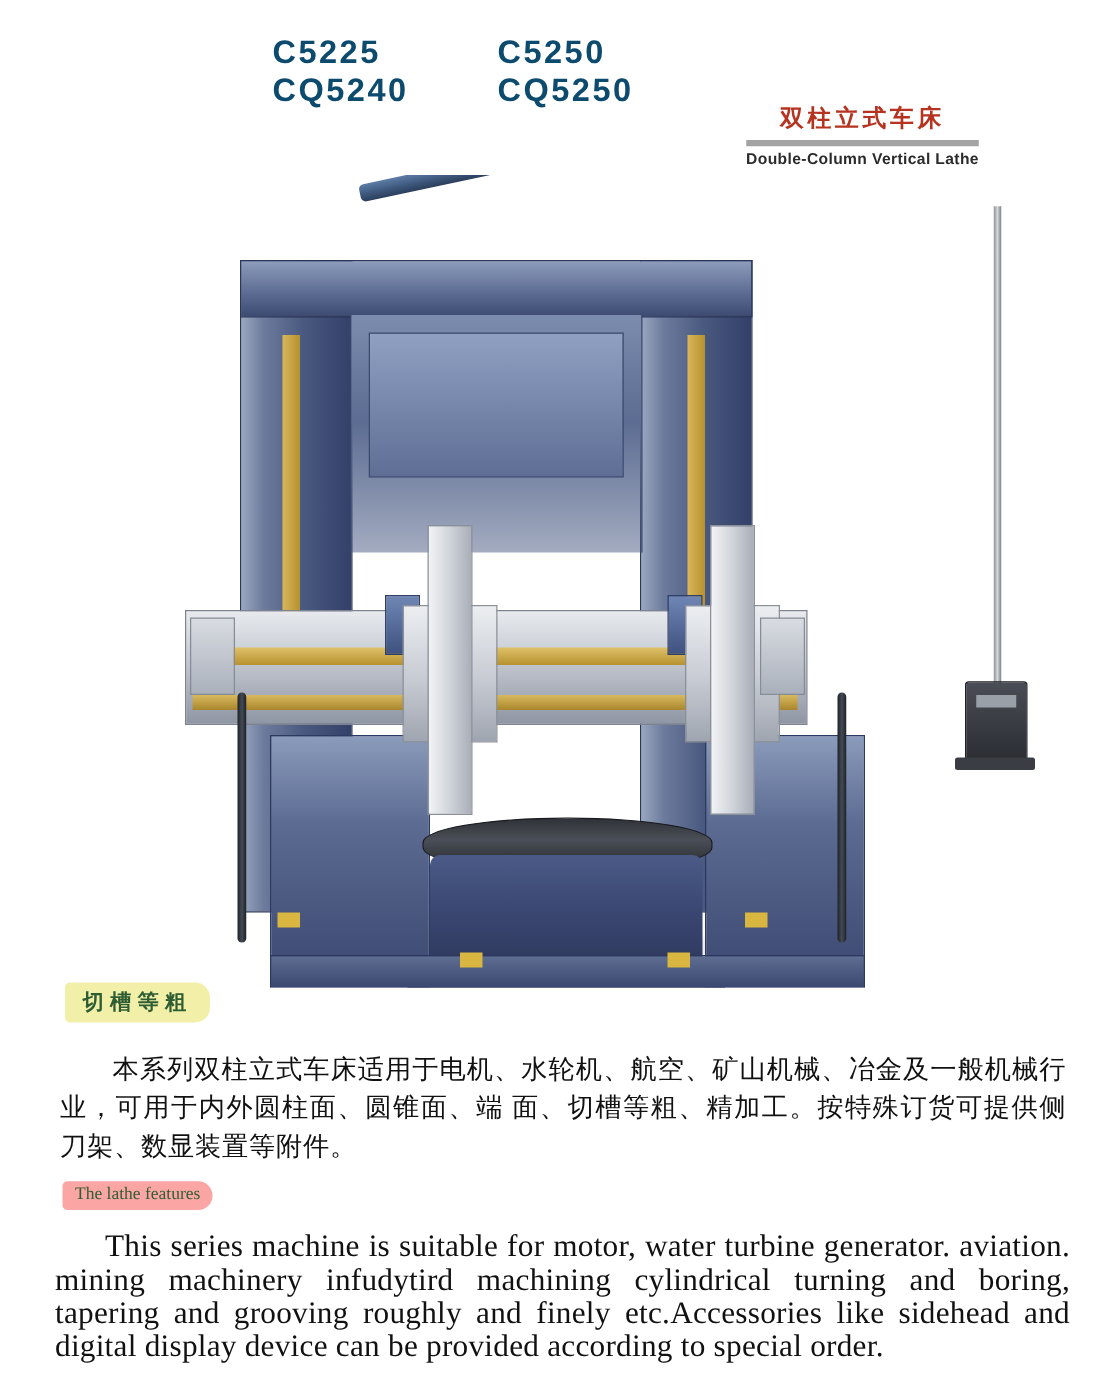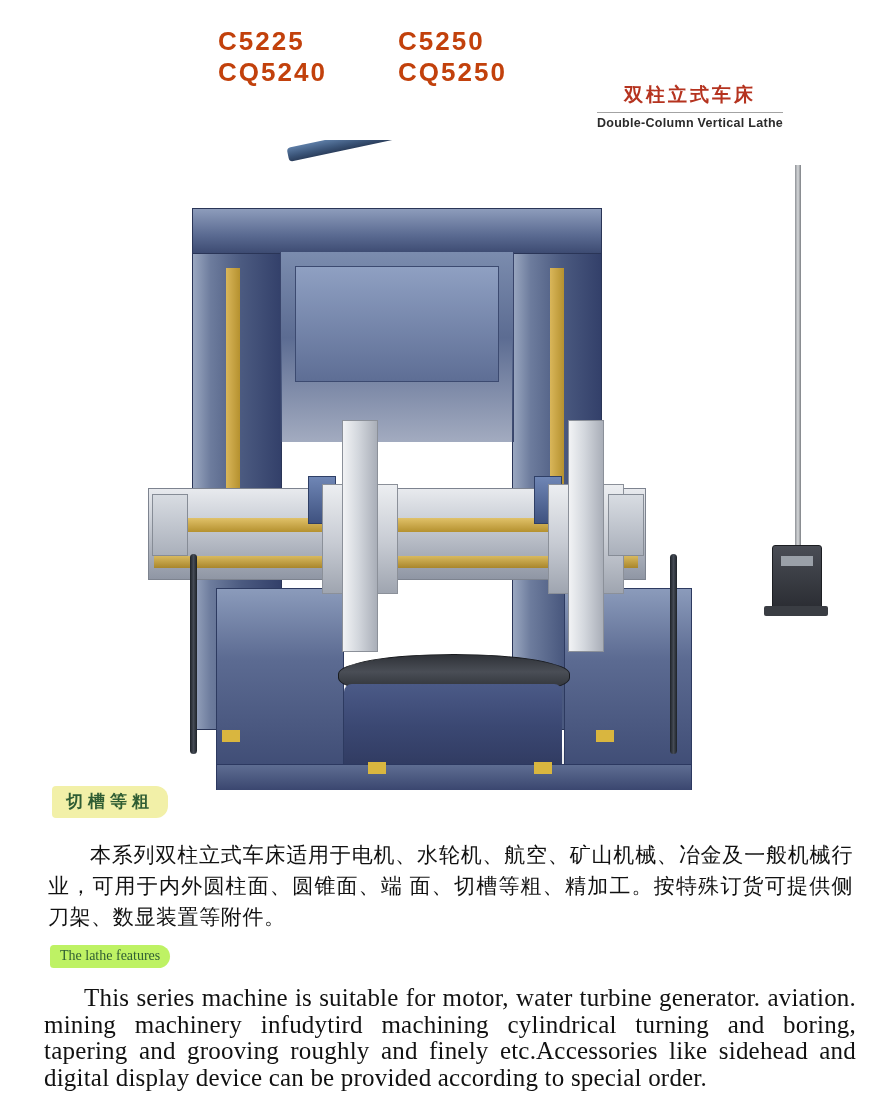--- a/index.html
+++ b/index.html
@@ -27,21 +27,21 @@
     position: absolute;
     left: 218px;
     top: 0;
     display: grid;
     grid-template-columns: 180px 170px;
     grid-template-rows: 31px 31px 31px;
     font-family: "Liberation Sans", sans-serif;
     font-weight: bold;
     font-size: 26px;
     letter-spacing: 2px;
-    color: #c2410c;
+    color: #0c4a6e;
   }
   .model-grid span {
     line-height: 31px;
     white-space: nowrap;
   }
   .brand {
     position: absolute;
     left: 585px;
     top: 56px;
     width: 210px;
@@ -55,21 +55,21 @@
     color: #b5331f;
     white-space: nowrap;
   }
   .brand-en {
     margin-top: 4px;
     font-family: "Liberation Sans", sans-serif;
     font-size: 12.5px;
     font-weight: bold;
     color: #2b2b2b;
     letter-spacing: 0.3px;
-    border-top: 1px solid #a3a3a3;
+    border-top: 5px solid #a3a3a3;
     padding-top: 3px;
     display: inline-block;
   }
 
   
   .photo {
     position: absolute;
     left: 60px;
     top: 140px;
     width: 790px;
@@ -341,21 +341,21 @@
     font-size: 17px;
     letter-spacing: 5px;
     color: #2f5d33;
     white-space: nowrap;
   }
   .tag-en {
     position: absolute;
     left: 50px;
     top: 945px;
     padding: 3px 10px 4px 10px;
-    background: #bef264;
+    background: #fca5a5;
     border-radius: 4px 12px 12px 4px;
     font-family: "Liberation Serif", serif;
     font-size: 14px;
     color: #2f5d33;
     white-space: nowrap;
   }
 
   
   .para-cn {
     position: absolute;

